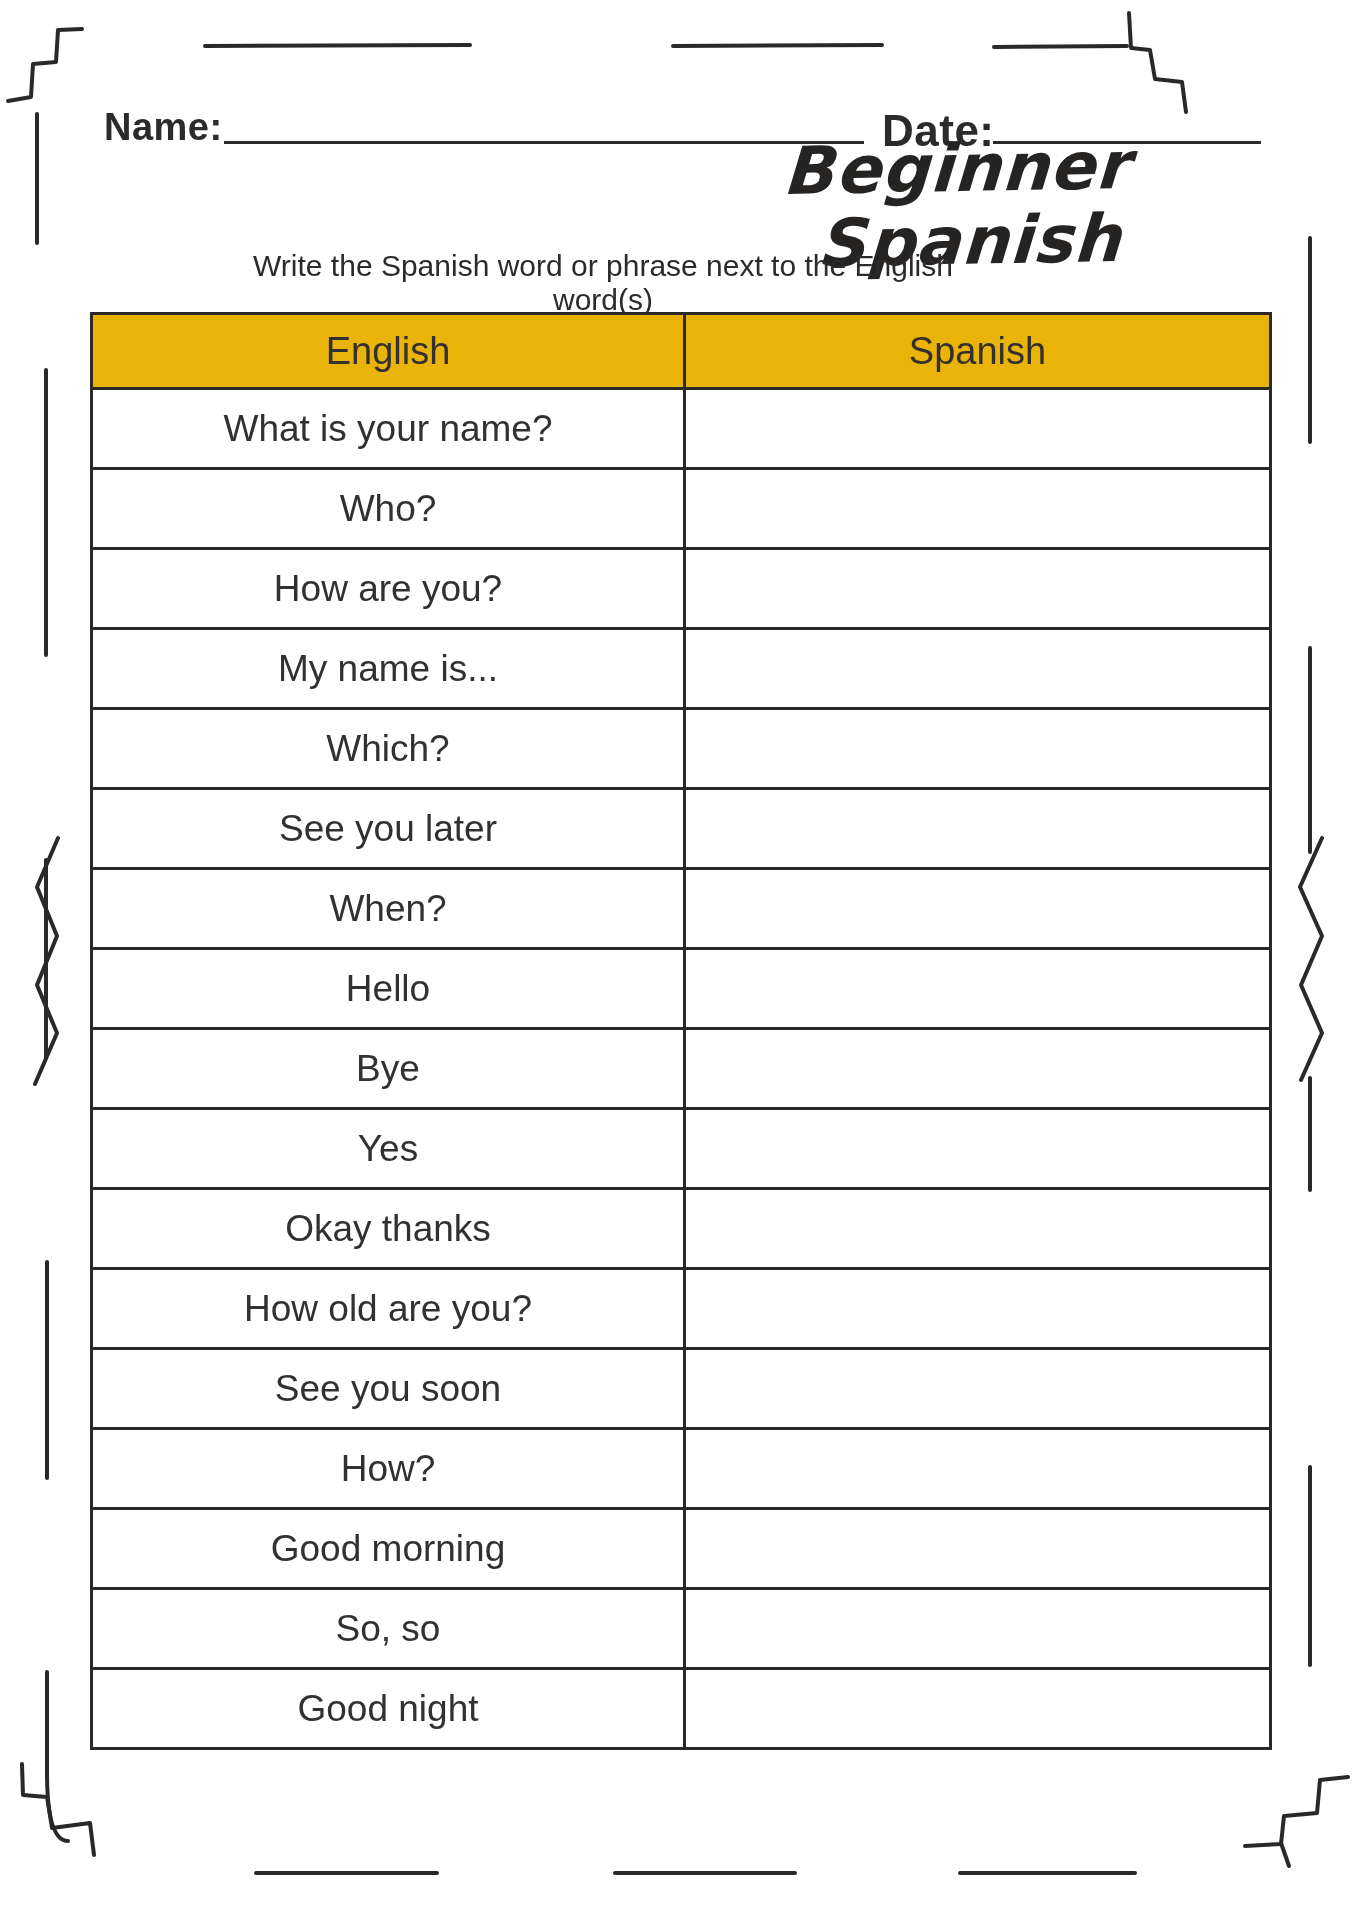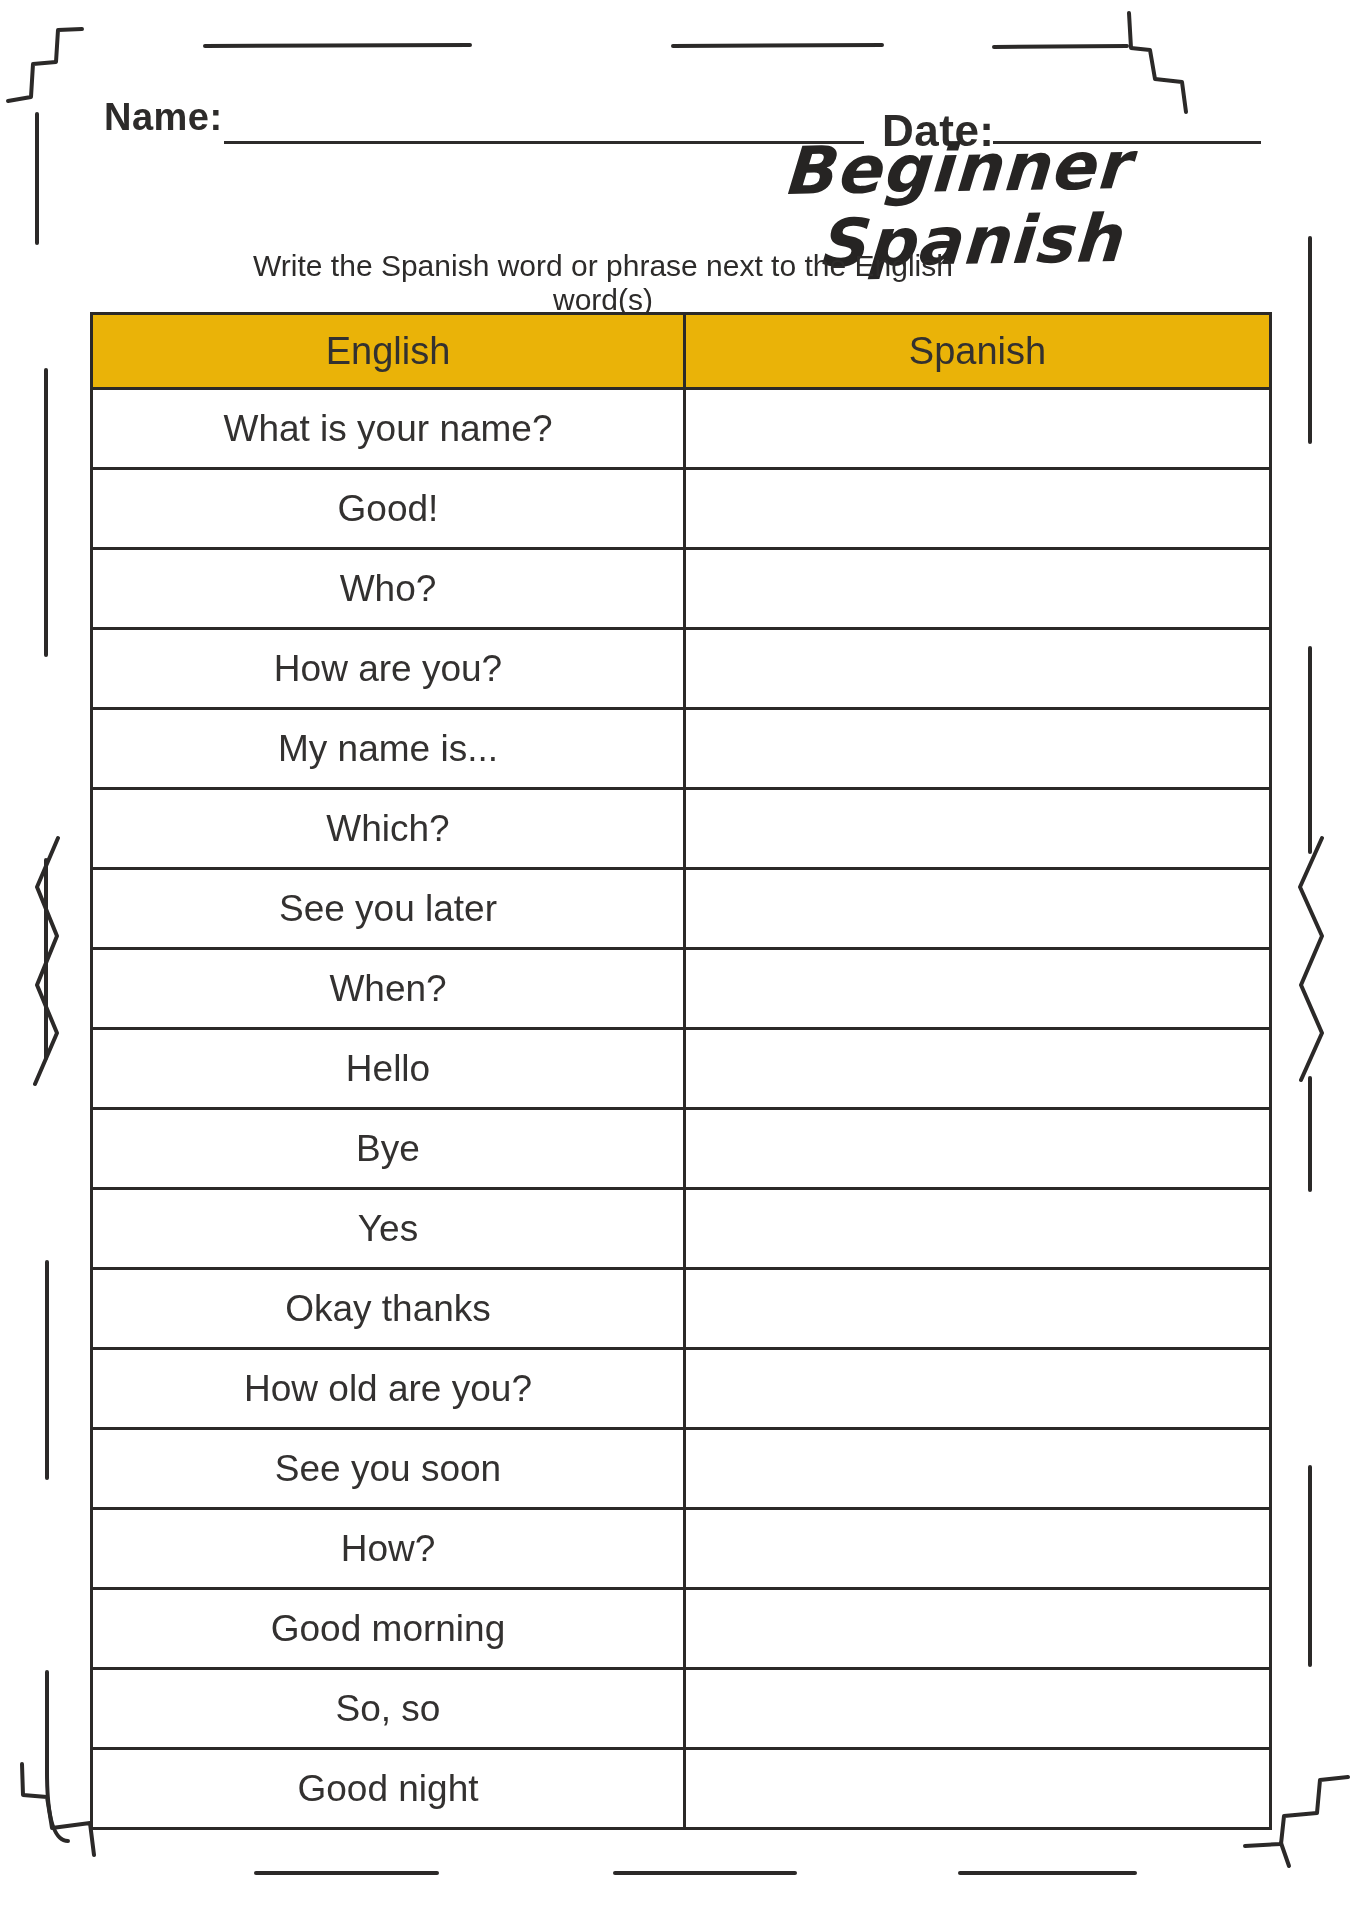--- a/index.html
+++ b/index.html
@@ -6,21 +6,21 @@
   body{
     width:1358px;height:1920px;position:relative;overflow:hidden;
     font-family:"Liberation Sans", sans-serif;color:#2d2b2a;
   }
   .abs{position:absolute;}
 
   
   #sketch{position:absolute;left:0;top:0;width:1358px;height:1920px;pointer-events:none;}
 
   
-  #name-label{left:104px;top:96px;font-size:38px;font-weight:700;letter-spacing:.5px;}
+  #name-label{left:104px;top:106px;font-size:38px;font-weight:700;letter-spacing:.5px;}
   #name-line{left:224px;top:141px;width:640px;height:0;border-bottom:3px solid #2d2b2a;}
   #date-label{left:882px;top:106px;font-size:44px;font-weight:700;letter-spacing:.5px;}
   #date-line{left:993px;top:141px;width:268px;height:0;border-bottom:3px solid #2d2b2a;}
 
   
   #title{
     left:560px;top:130px;width:570px;text-align:right;
     font-family:"DejaVu Sans", sans-serif;font-style:italic;font-weight:700;
     font-size:66px;line-height:1.1;letter-spacing:1px;color:#262423;
     transform:skewX(-7deg) rotate(-1deg);transform-origin:right center;
@@ -100,24 +100,20 @@
       <th class="col-en">English</th>
       <th class="col-es">Spanish</th>
     </tr>
   </thead>
   <tbody>
       <tr>
         <td class="col-en">What is your name?</td>
         <td class="col-es"></td>
       </tr>
       <tr>
-        <td class="col-en">Good!</td>
-        <td class="col-es"></td>
-      </tr>
-      <tr>
         <td class="col-en">Who?</td>
         <td class="col-es"></td>
       </tr>
       <tr>
         <td class="col-en">How are you?</td>
         <td class="col-es"></td>
       </tr>
       <tr>
         <td class="col-en">My name is...</td>
         <td class="col-es"></td>

